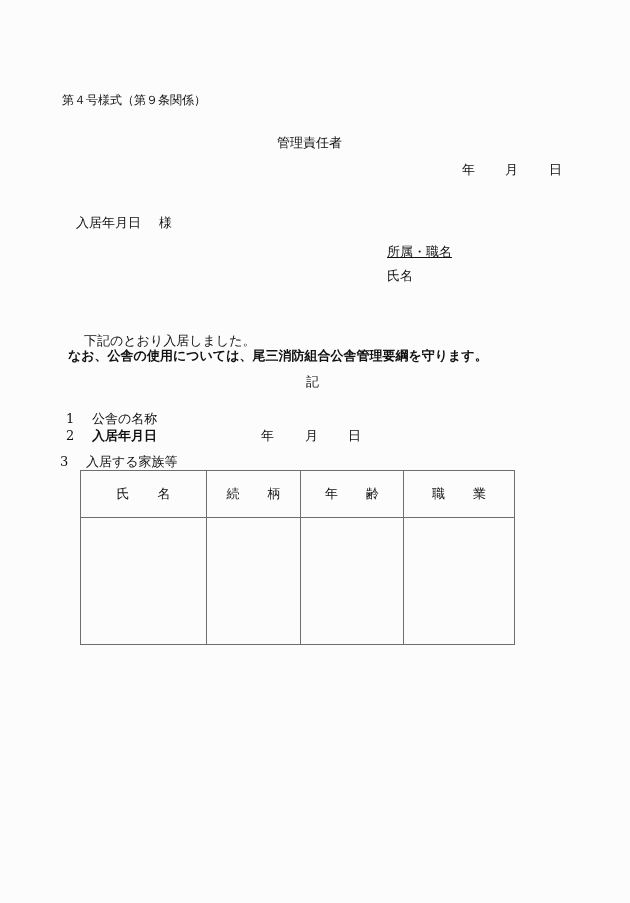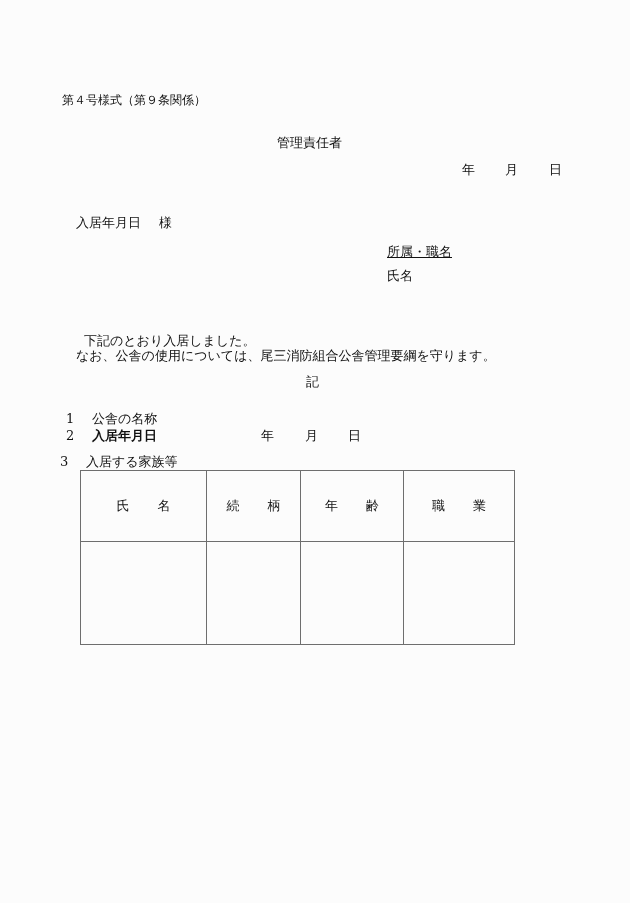--- a/index.html
+++ b/index.html
@@ -8,21 +8,21 @@
       font-family: "DejaVu Serif", "Liberation Serif", serif; color: #111;
       font-size: 13px; overflow: hidden;
     }
     .abs { position: absolute; white-space: nowrap; line-height: 1; }
     .gap { display: inline-block; }
     table.family {
       position: absolute; left: 80px; top: 470px; width: 434px; height: 175px;
       border-collapse: collapse; table-layout: fixed;
     }
     table.family td, table.family th {
-      border: 1px solid #6e6e6e; font-weight: normal; padding: 16px;
+      border: 1px solid #6e6e6e; font-weight: normal; padding: 4px;
     }
     table.family th { height: 38px; text-align: center; font-size: 13px; }
     table.family th span.sp { display: inline-block; width: 28px; }
   </style>
 </head>
 <body>
 
 <div class="abs" style="left:62px; top:79px; font-size:12px;margin-top:15px;">第４号様式（第９条関係）</div>
 
 <div class="abs" style="left:277px; top:136px;">管理責任者</div>
@@ -32,21 +32,21 @@
 </div>
 
 <div class="abs" style="left:76px; top:216px;">
   <span>入居年月日</span><span class="gap" style="width:18px"></span><span>様</span>
 </div>
 
 <div class="abs" style="left:387px; top:245px;text-decoration:underline;">所属・職名</div>
 <div class="abs" style="left:387px; top:269px;">氏名</div>
 
 <div class="abs" style="left:84px; top:322px;margin-top:12px;">下記のとおり入居しました。</div>
-<div class="abs" style="left:76px; top:349px;">なお、公舎の使用については、尾三消防組合公舎管理要綱を守ります。</div>
+<div class="abs" style="left:68px; top:349px;font-weight:bold;">なお、公舎の使用については、尾三消防組合公舎管理要綱を守ります。</div>
 
 <div class="abs" style="left:306px; top:375px;">記</div>
 
 <div class="abs" style="left:66px; top:412px;">
   <span style="display:inline-block; width:26px;">1</span><span>公舎の名称</span>
 </div>
 
 <div class="abs" style="left:66px; top:429px;">
   <span style="display:inline-block; width:26px;">2</span><span style="display:inline-block; width:169px;font-weight:bold;">入居年月日</span><span>年</span><span class="gap" style="width:31px"></span><span>月</span><span class="gap" style="width:30px"></span><span>日</span>
 </div>

